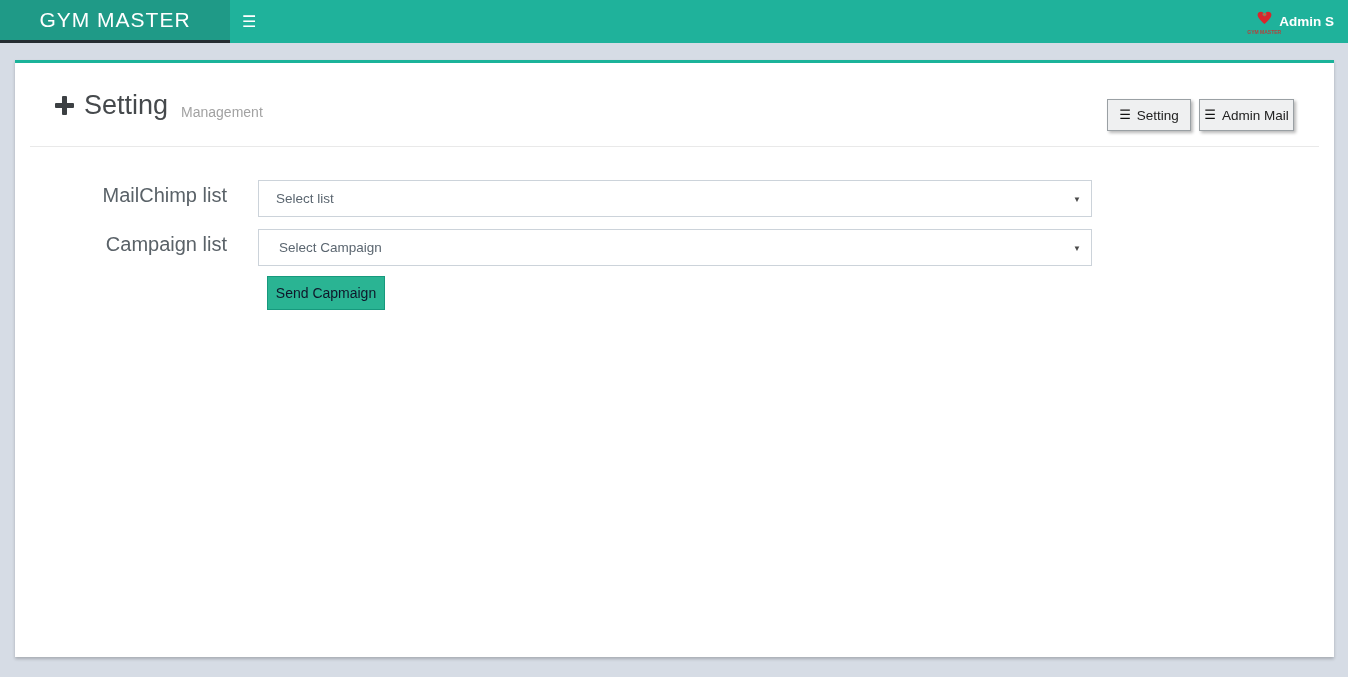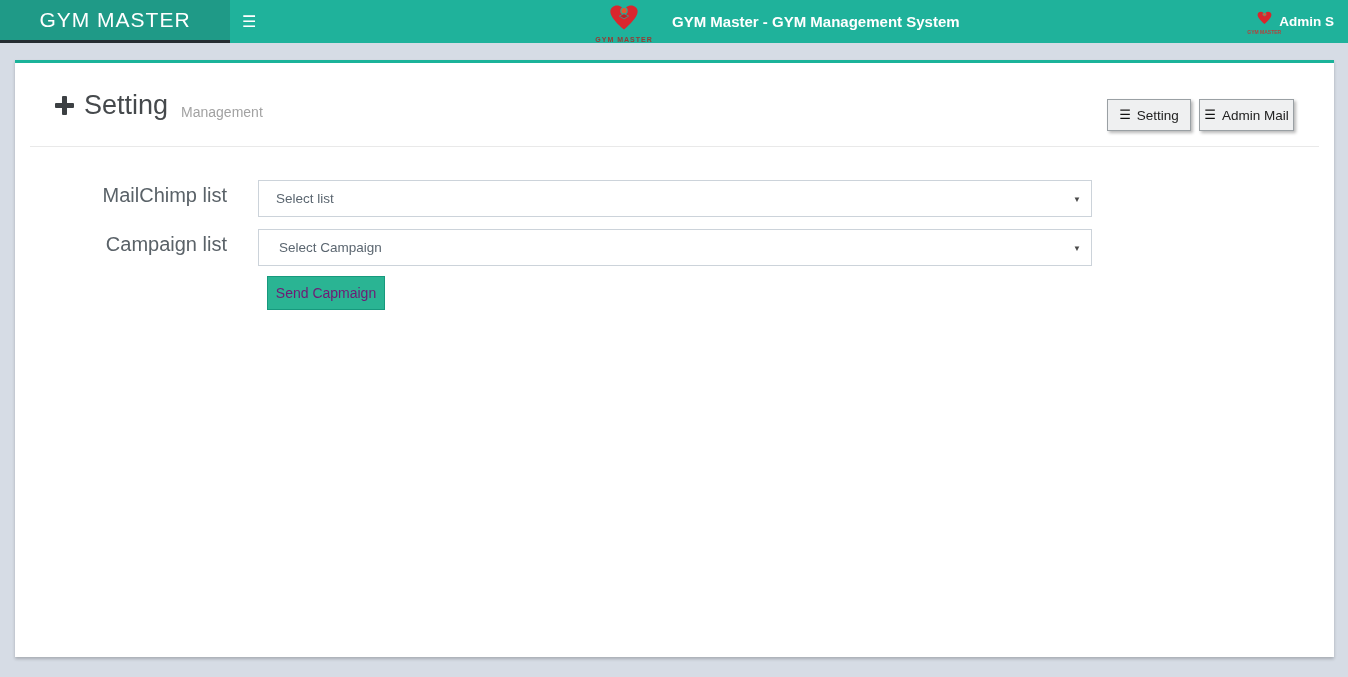--- a/index.html
+++ b/index.html
@@ -117,51 +117,38 @@
     font-size:13.5px; color:#5b6670; cursor:pointer;
   }
   .select-mailchimp { top:117px; }
   .select-campaign  { top:166px;padding-left:20px; }
   .select-caret {
     position:absolute; right:10px; top:50%; transform:translateY(-50%);
     font-size:8px; color:#4a4a4a;
   }
   .submit-btn {
     position:absolute; left:252px; top:213px; width:118px; height:34px;
-    background:#2ab493; border:1px solid #17997d; color:#701a75;
+    background:#2ab493; border:1px solid #17997d; color:#0f172a;
     font-size:14px; display:flex; align-items:center; justify-content:center;
     cursor:pointer; font-family:"Liberation Sans", sans-serif;
   }
 </style>
 </head>
 <body>
 
 <div class="navbar">
 
   <div class="brand">
     <span>GYM MASTER</span>
   </div>
 
   <div class="nav-hamburger">
     <span>☰</span>
   </div>
 
-  <div class="nav-center">
-    <div class="logo-block">
-      <span>
-        <svg width="34" height="28" viewBox="0 0 36 30">
-          <path d="M18 9.5 C18 3.5, 10 0.5, 5.5 4.5 C1 8.5, 3 15.5, 18 28.5 C33 15.5, 35 8.5, 30.5 4.5 C26 0.5, 18 3.5, 18 9.5 Z" fill="#d9262d"></path>
-          <circle cx="18" cy="8.2" r="3.4" fill="#e4572e" stroke="#1fb29b" stroke-width="1.2"></circle>
-          <path d="M13 14 L18 11.5 L23 14 L18 17 Z" fill="#c21f26" stroke="#1fb29b" stroke-width="0.8"></path>
-        </svg>
-      </span>
-      <span class="logo-caption">GYM MASTER</span>
-    </div>
-    <span class="nav-title">GYM Master - GYM Management System</span>
-  </div>
 
   <div class="nav-user">
     <div class="logo-block-sm">
       <span>
         <svg width="17" height="15" viewBox="0 0 36 30">
           <path d="M18 9.5 C18 3.5, 10 0.5, 5.5 4.5 C1 8.5, 3 15.5, 18 28.5 C33 15.5, 35 8.5, 30.5 4.5 C26 0.5, 18 3.5, 18 9.5 Z" fill="#d9262d"></path>
           <circle cx="18" cy="8.2" r="3.4" fill="#e4572e" stroke="#1fb29b" stroke-width="1.2"></circle>
         </svg>
       </span>
       <span class="logo-caption-sm">GYM MASTER</span>

